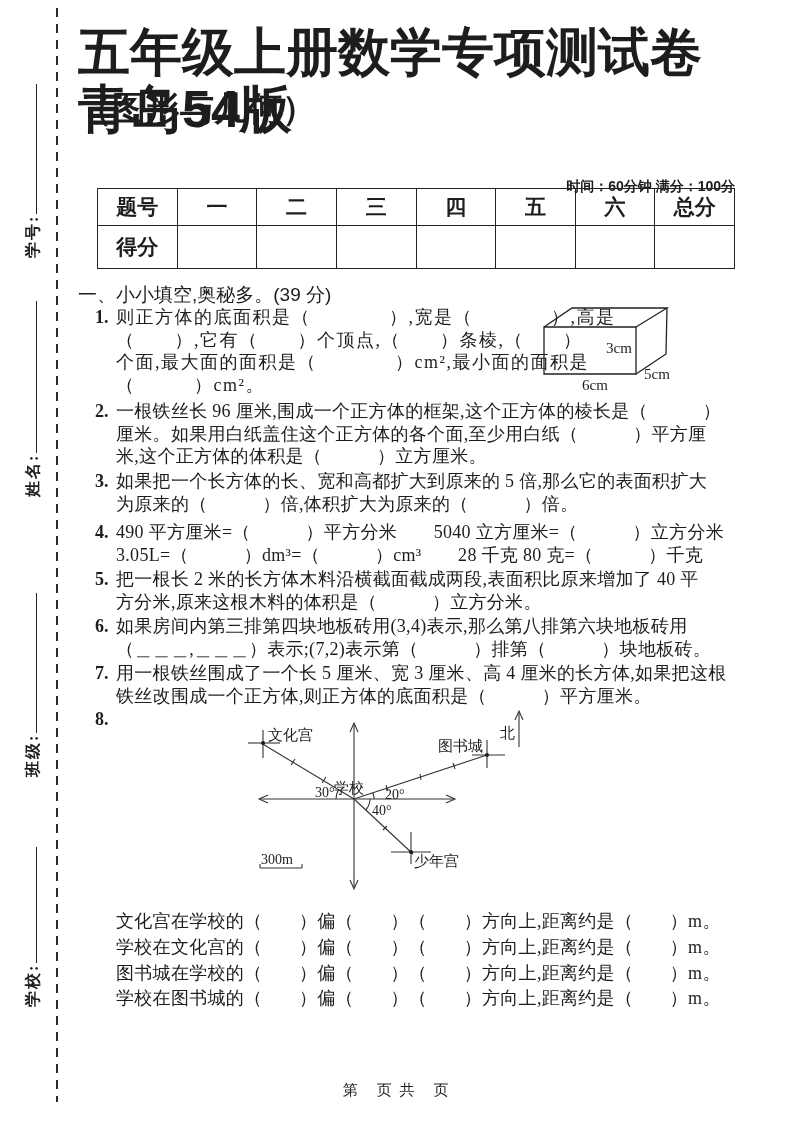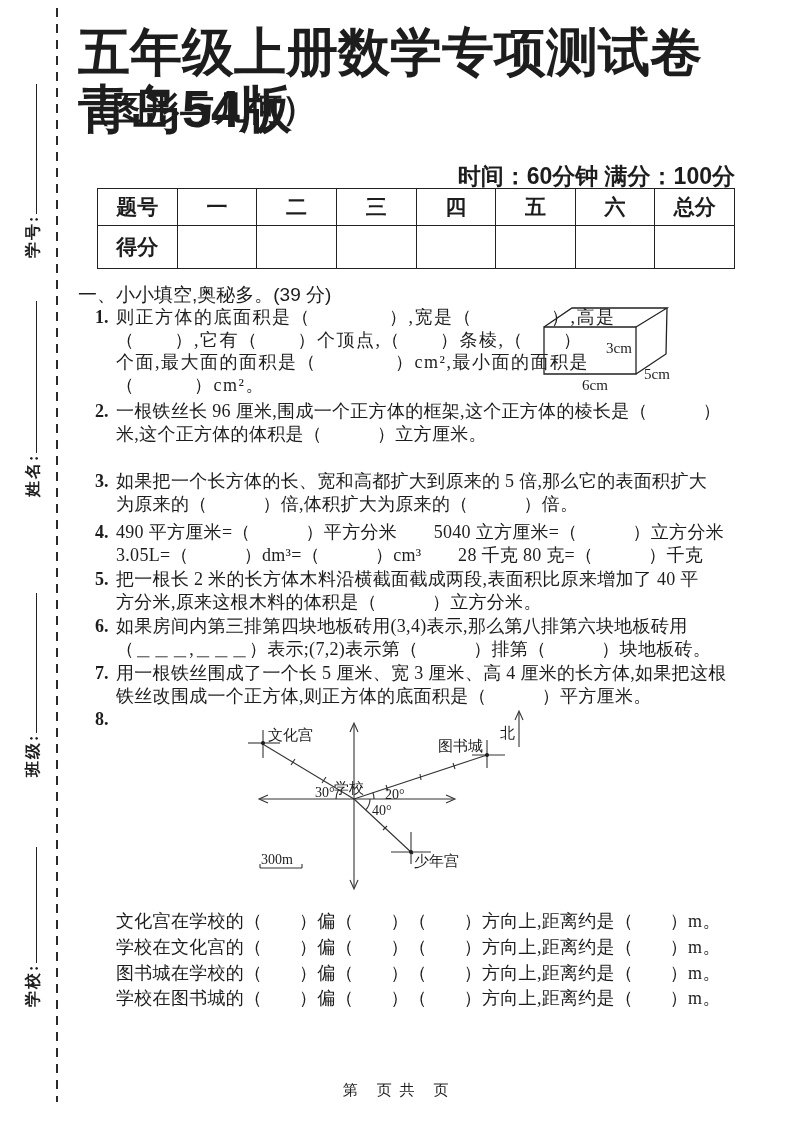--- a/index.html
+++ b/index.html
@@ -15,22 +15,22 @@
   .m-label{line-height:1;letter-spacing:2px;}
   .m-line{flex:1;border-bottom:1.6px solid #222;margin-bottom:4px;margin-left:1px;}
 
   
   .title{position:absolute;left:78px;top:24px;width:660px;text-align:left;
          font-family:"Liberation Sans","DejaVu Sans",sans-serif;font-weight:bold;
          font-size:52px;line-height:1.1;letter-spacing:0px;}
   .subtitle{position:absolute;left:78px;top:90px;width:660px;
          font-family:"Liberation Sans","DejaVu Sans",sans-serif;font-weight:bold;
          font-size:34px;line-height:1.1;}
-  .meta{position:absolute;right:58px;top:161px;
-        font-family:"Liberation Sans","DejaVu Sans",sans-serif;font-weight:bold;font-size:23px;}
+  .meta{position:absolute;right:58px;top:178px;
+        font-family:"Liberation Sans","DejaVu Sans",sans-serif;font-weight:bold;font-size:14px;}
 
   
   .score-table{position:absolute;left:97px;top:188px;width:638px;border-collapse:collapse;
         font-family:"Liberation Sans","DejaVu Sans",sans-serif;font-size:21px;font-weight:bold;
         table-layout:fixed;}
   .score-table td{border:1.6px solid #222;text-align:center;padding:0;}
   .score-table tr.hdr td{height:36px;}
   .score-table tr.scr td{height:42px;}
 
   
@@ -125,20 +125,21 @@
       </g>
       <text x="66" y="53" font-size="15">3cm</text>
       <text x="42" y="90" font-size="15">6cm</text>
       <text x="104" y="79" font-size="15">5cm</text>
     </svg>
   </div>
 
   <div class="q" style="top:400px;">
     <span class="qnum">2.</span>
     <div class="qline">一根铁丝长 96 厘米,围成一个正方体的框架,这个正方体的棱长是（　　　）</div>
+    <div class="qline">厘米。如果用白纸盖住这个正方体的各个面,至少用白纸（　　　）平方厘</div>
     <div class="qline">米,这个正方体的体积是（　　　）立方厘米。</div>
   </div>
 
   <div class="q" style="top:470px;">
     <span class="qnum">3.</span>
     <div class="qline">如果把一个长方体的长、宽和高都扩大到原来的 5 倍,那么它的表面积扩大</div>
     <div class="qline">为原来的（　　　）倍,体积扩大为原来的（　　　）倍。</div>
   </div>
 
   <div class="q" style="top:521px;">

